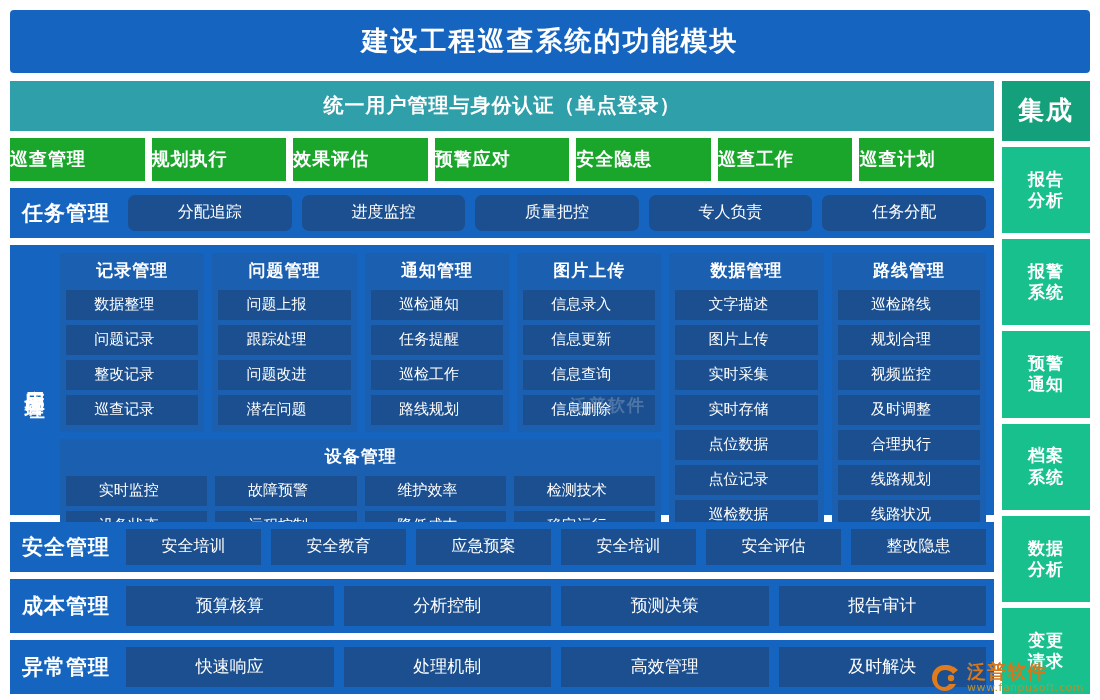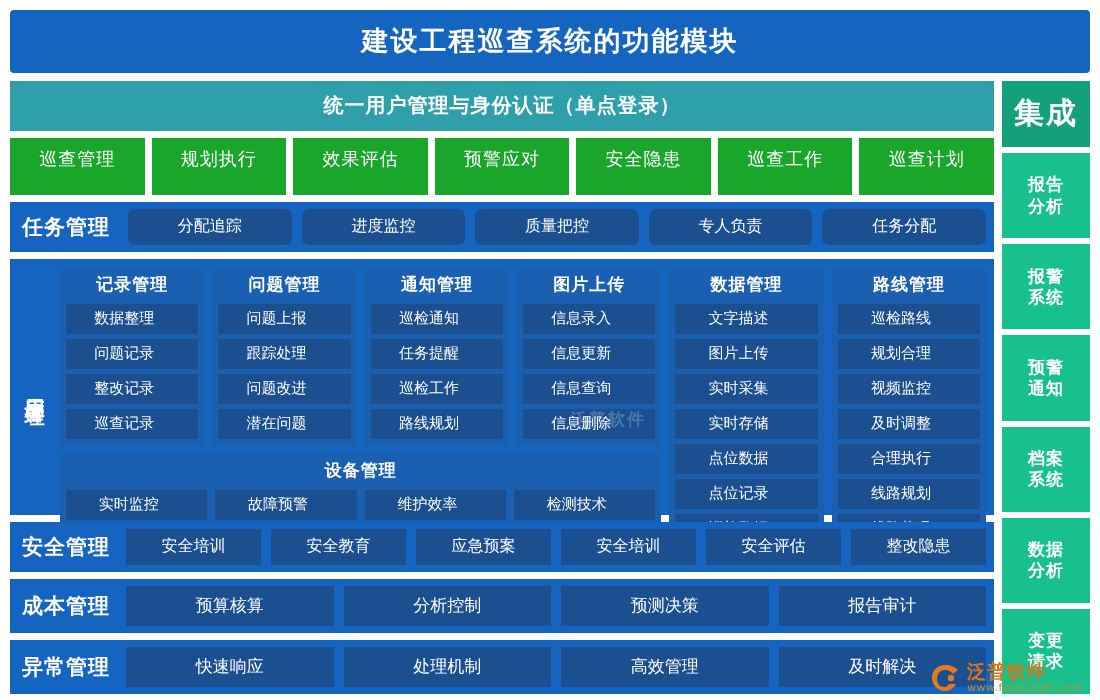--- a/index.html
+++ b/index.html
@@ -69,23 +69,22 @@
   
   .green-row {
     display: flex;
     gap: 7px;
   }
   .green-cell {
     flex: 1 1 0;
     background: #1aa62b;
     color: #ffffff;
     font-size: 18px;
-    font-weight: normal;
-    text-align: center;
-    padding: 9px 0 24px 0;
+    font-weight: bold;
+    padding: 9px 0 10px 0;
     letter-spacing: 1px;
     white-space: nowrap;
   }
   
   .task-bar {
     background: #1565c0;
     display: flex;
     align-items: center;
     padding: 7px 8px;
     gap: 8px;
@@ -241,21 +240,21 @@
   }
   .bar-row.safety .bar-chip { font-size: 16px; }
   .bar-row.cost .bar-chip, .bar-row.exception .bar-chip {
     font-size: 17px;
     padding: 8px 0 9px 0;
   }
   
   .integration-head {
     background: #14a07a;
     color: #ffffff;
-    font-size: 30px;
+    font-size: 26px;
     font-weight: bold;
     text-align: center;
     padding: 12px 0 13px 0;
     letter-spacing: 2px;
   }
   .integration-item {
     background: #17c08d;
     color: #ffffff;
     font-size: 17px;
     font-weight: bold;

